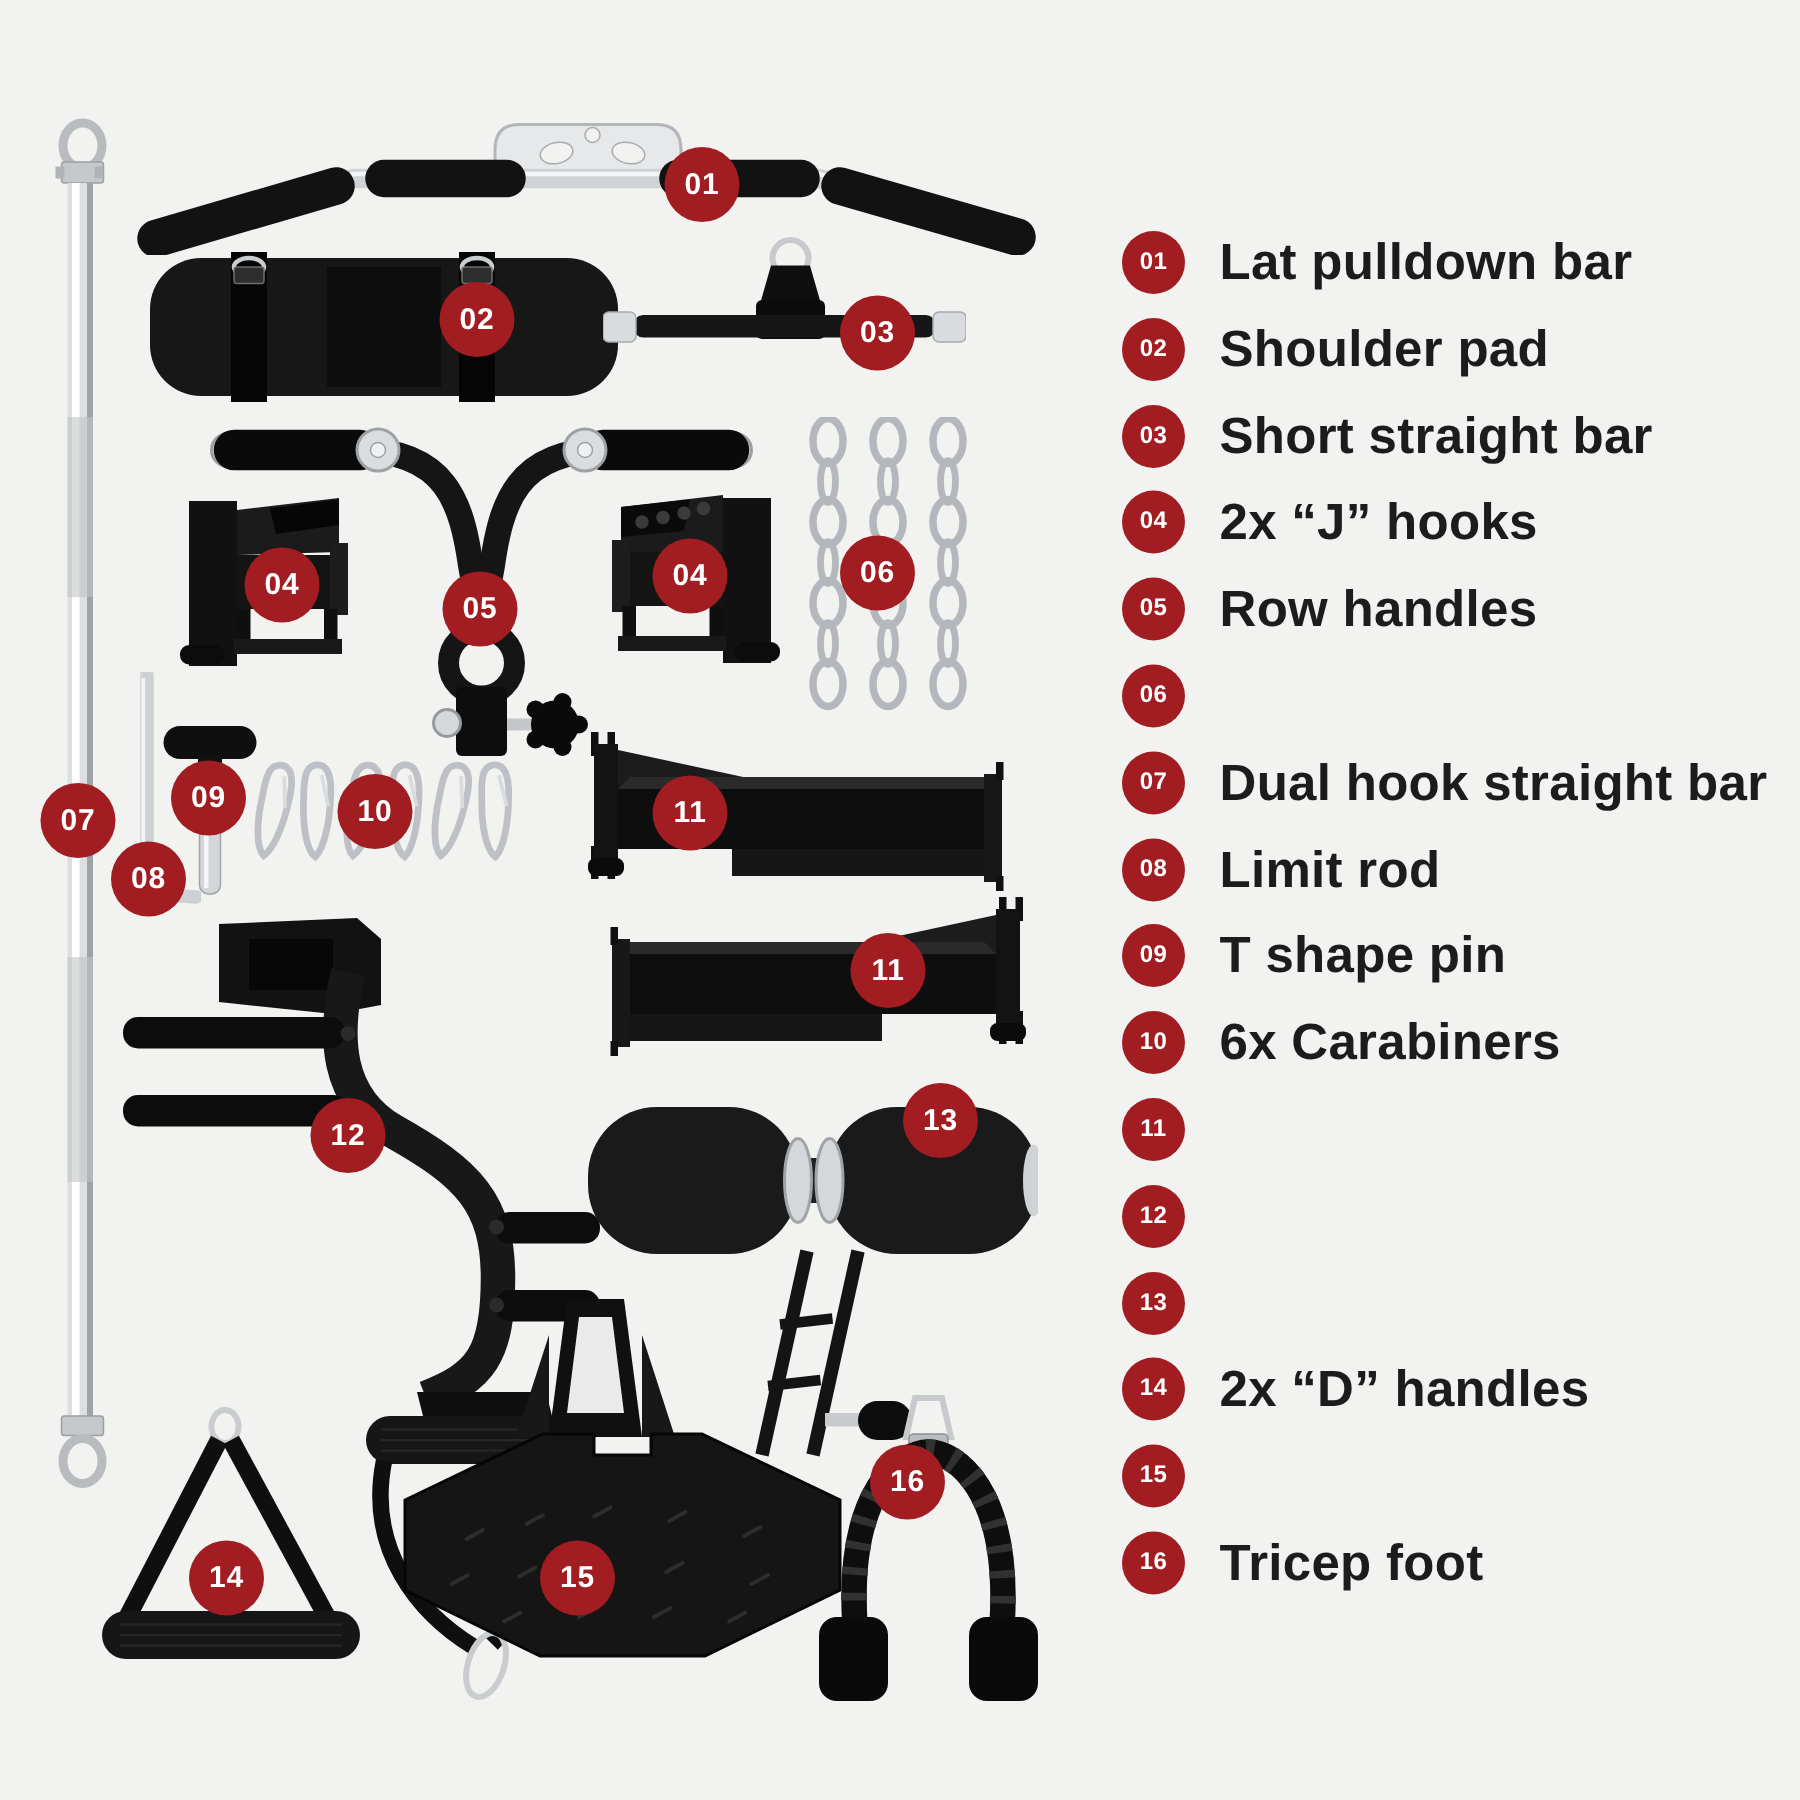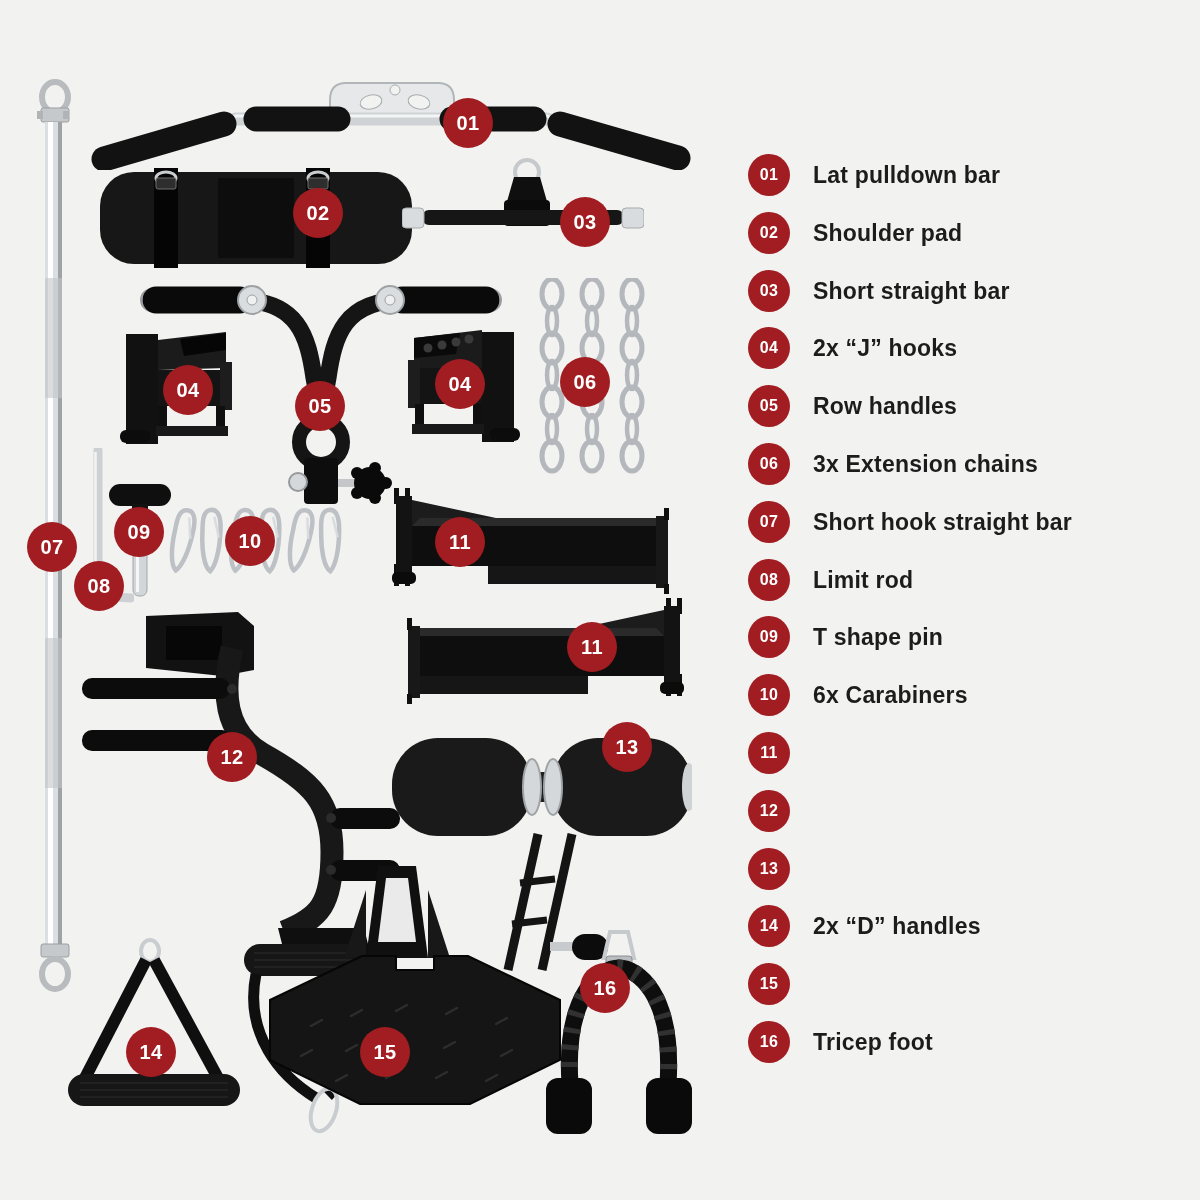--- a/index.html
+++ b/index.html
@@ -24,21 +24,21 @@
   .legend-row{
     position:absolute;left:748px;height:42px;
     display:flex;align-items:center;gap:23px;white-space:nowrap;
   }
   .legend-num{
     width:42px;height:42px;border-radius:50%;background:#a11d21;color:#fff;
     display:flex;align-items:center;justify-content:center;
     font-size:16px;font-weight:bold;flex:0 0 42px;letter-spacing:.3px;
   }
   .legend-label{
-    font-size:23px;font-weight:700;color:#1c1c1c;letter-spacing:.2px;
+    font-size:34px;font-weight:700;color:#1c1c1c;letter-spacing:.2px;
   }
 </style>
 </head>
 <body>
 
 <div class="stage">
 
   <div class="item" style="left:25px;top:78px;width:55px;height:925px;">
     <svg viewBox="0 0 55 925">
       <ellipse cx="30" cy="19" rx="13" ry="15" fill="none" stroke="#b8bcbf" stroke-width="6"></ellipse>
@@ -391,25 +391,24 @@
     <div class="legend-row" style="top:327px;">
       <span class="legend-num">04</span>
       <span class="legend-label">2x “J” hooks</span>
     </div>
     <div class="legend-row" style="top:385px;">
       <span class="legend-num">05</span>
       <span class="legend-label">Row handles</span>
     </div>
     <div class="legend-row" style="top:443px;">
       <span class="legend-num">06</span>
-      <span class="legend-label">3x Extension chains</span>
     </div>
     <div class="legend-row" style="top:501px;">
       <span class="legend-num">07</span>
-      <span class="legend-label">Short hook straight bar</span>
+      <span class="legend-label">Dual hook straight bar</span>
     </div>
     <div class="legend-row" style="top:559px;">
       <span class="legend-num">08</span>
       <span class="legend-label">Limit rod</span>
     </div>
     <div class="legend-row" style="top:616px;">
       <span class="legend-num">09</span>
       <span class="legend-label">T shape pin</span>
     </div>
     <div class="legend-row" style="top:674px;">

